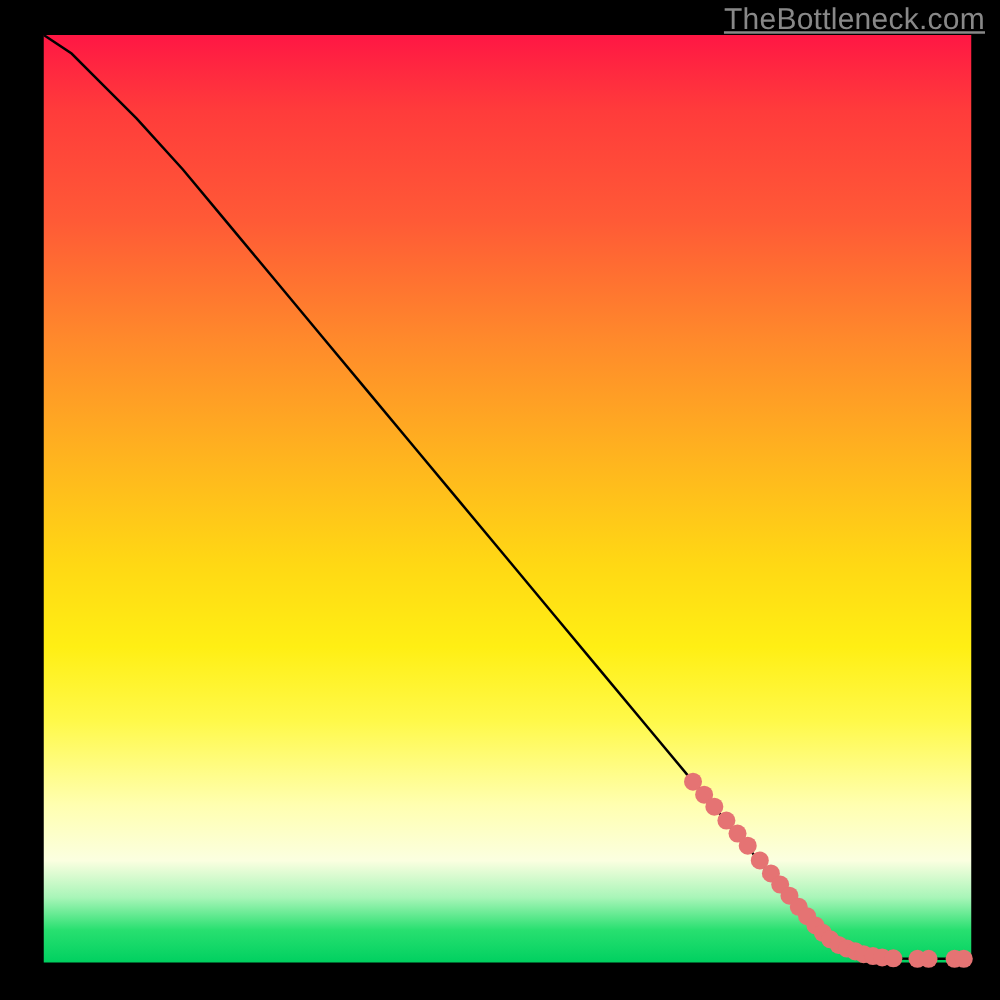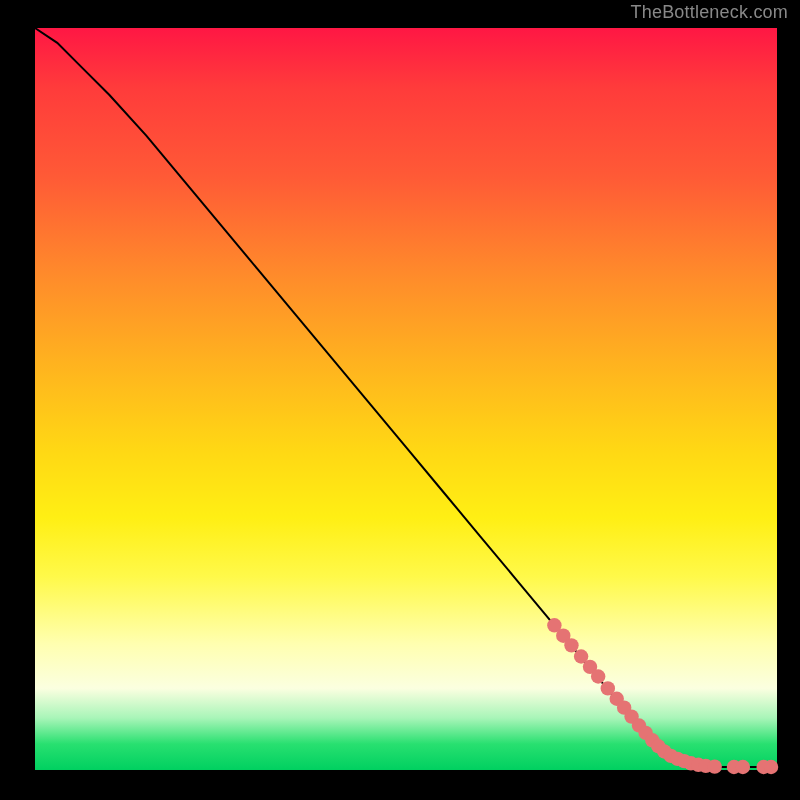--- a/index.html
+++ b/index.html
@@ -9,24 +9,25 @@
     background: #000;
     position: relative;
     overflow: hidden;
     font-family: Arial, Helvetica, sans-serif;
   }
   .watermark {
     position: absolute;
     top: 2px;
     right: 12px;
     color: #888;
-    font-size: 18px;
+    font-size: 24px;
     font-weight: 400;
     z-index: 10;
     letter-spacing: 0.2px;
+    text-decoration: underline;
   }
   .plot {
     position: absolute;
     left: 35px;
     top: 28px;
     width: 742px;
     height: 742px;
   }
   .gradient {
     position: absolute;

